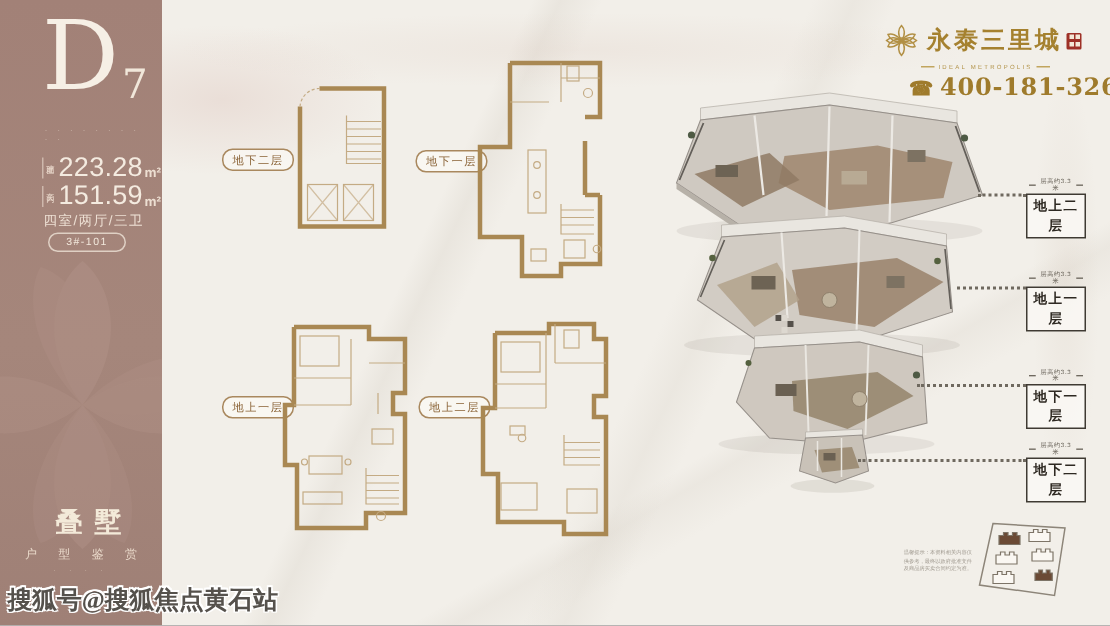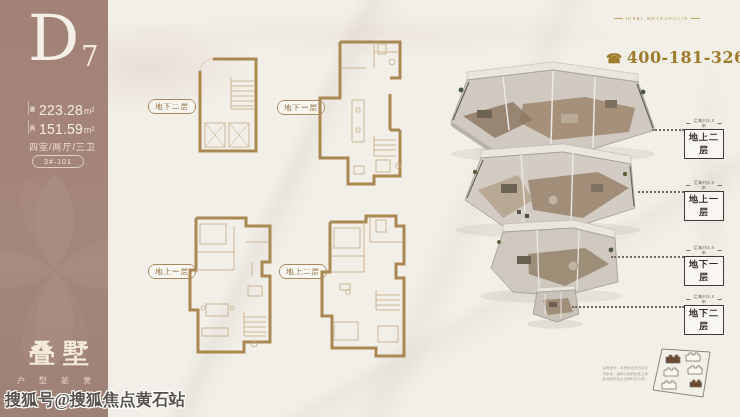--- a/index.html
+++ b/index.html
@@ -17,27 +17,27 @@
   
   .sidebar{position:absolute;left:0;top:0;width:108px;height:417px;overflow:hidden;
     background:linear-gradient(180deg,#a28177 0%,#a5867b 55%,#9f8076 100%);}
   .sidebar .flower{position:absolute;left:-55px;top:160px;opacity:.5;}
   .unit-code{position:absolute;left:28px;top:6px;color:#f6efe5;font-family:"DejaVu Serif",serif;}
   .unit-code .big{font-size:64px;font-weight:400;line-height:1;}
   .unit-code .small{font-size:27px;font-weight:300;vertical-align:-6px;margin-left:2px;color:#f1e7da;}
   .tagline{position:absolute;left:30px;top:84px;width:70px;font-size:4px;letter-spacing:3px;color:#e7d8cc;opacity:.8;line-height:6px;}
   .area-row{position:absolute;left:28px;display:flex;align-items:flex-end;color:#f4ebe0;}
   .area-row .pfx{writing-mode:vertical-rl;font-size:5.5px;letter-spacing:1px;color:#ead9cc;height:14px;margin:0 2px 3px 0;border-left:1px solid rgba(240,228,215,.55);padding-left:1px;}
-  .area-row .val{font-size:14px;letter-spacing:.2px;font-weight:400;}
-  .area-row .unit{font-size:9px;margin:0 0 2px 1px;color:#eddfd2;}
+  .area-row .val{font-size:18px;letter-spacing:.2px;font-weight:400;}
+  .area-row .unit{font-size:9px;margin:0 0 2px 1px;color:#eddfd2;font-weight:bold;}
   .rooms{position:absolute;left:29px;top:141px;font-size:9px;letter-spacing:1px;color:#eee0d4;}
   .badge{position:absolute;left:32px;top:155px;width:50px;text-align:center;font-size:7px;letter-spacing:1px;
     color:#f3e9dd;border:1px solid rgba(243,233,221,.75);border-radius:8px;padding:2px 0;}
   .product{position:absolute;left:0;top:336px;width:108px;text-align:center;color:#f3ead9;}
-  .product .name{font-family:"DejaVu Serif",serif;font-size:26px;letter-spacing:8px;padding-left:18px;font-weight:700;}
+  .product .name{font-family:"DejaVu Serif",serif;font-size:18px;letter-spacing:8px;padding-left:18px;font-weight:700;}
   .product .cap{font-size:8px;letter-spacing:6px;padding-left:6px;margin-top:4px;color:#e9d9ca;}
   .product .cap-en{font-size:4px;letter-spacing:4px;margin-top:2px;color:#dcc9ba;opacity:.8;}
   
   .brand{position:absolute;left:588px;top:14px;width:140px;}
   .brand-row{display:flex;align-items:center;}
   .brand-name{font-family:"DejaVu Serif",serif;font-size:16px;font-weight:700;letter-spacing:2px;color:#a5812f;margin-left:4px;white-space:nowrap;}
   .brand-seal{width:10px;height:11px;background:#9e3026;border-radius:1px;margin-left:3px;position:relative;}
   .brand-seal i{position:absolute;background:#f4e7d6;width:3px;height:3px;}
   .brand-sub{font-size:4px;letter-spacing:1.5px;color:#b29349;text-align:center;margin:2px 0 0 26px;width:86px;
     display:flex;align-items:center;gap:3px;}
@@ -101,20 +101,42 @@
     <div class="badge">3#-101</div>
 
     <div class="product">
       <div class="name">叠墅</div>
       <div class="cap">户 型 鉴 赏</div>
       <div class="cap-en">· · · ·</div>
     </div>
   </div>
 
   <div class="brand">
+    <div class="brand-row">
+      <svg width="26" height="26" viewBox="0 0 26 26">
+        <g fill="none" stroke="#b29045" stroke-width="1">
+          <path d="M13,13 C10,9 11,5 13,3 C15,5 16,9 13,13Z"></path>
+          <path d="M13,13 C17,10 21,11 23,13 C21,15 17,16 13,13Z"></path>
+          <path d="M13,13 C9,10 5,11 3,13 C5,15 9,16 13,13Z"></path>
+          <path d="M13,13 C16,17 15,21 13,23 C11,21 10,17 13,13Z"></path>
+          <path d="M13,13 C16,9 20,8 22,9 C21,12 17,15 13,13Z"></path>
+          <path d="M13,13 C10,17 6,18 4,17 C5,14 9,11 13,13Z"></path>
+          <path d="M13,13 C10,9 6,8 4,9 C5,12 9,15 13,13Z"></path>
+          <path d="M13,13 C16,17 20,18 22,17 C21,14 17,11 13,13Z"></path>
+          <circle cx="13" cy="13" r="1.6"></circle>
+        </g>
+      </svg>
+      <span class="brand-name">永泰三里城</span>
+      <span class="brand-seal">
+        <i style="left:1.5px;top:1.5px;"></i>
+          <i style="left:5.5px;top:1.5px;"></i>
+        <i style="left:1.5px;top:6px;"></i>
+          <i style="left:5.5px;top:6px;"></i>
+      </span>
+    </div>
     <div class="brand-sub">IDEAL METROPOLIS</div>
   </div>
   <div class="phone">
     <span class="ph-icon">☎</span><span>400-181-3268</span>
   </div>
 
   <span class="pill" style="left:148px;top:99px;">地下二层</span>
   <span class="pill" style="left:277px;top:100px;">地下一层</span>
   <span class="pill" style="left:148px;top:264px;">地上一层</span>
   <span class="pill" style="left:279px;top:264px;">地上二层</span>

